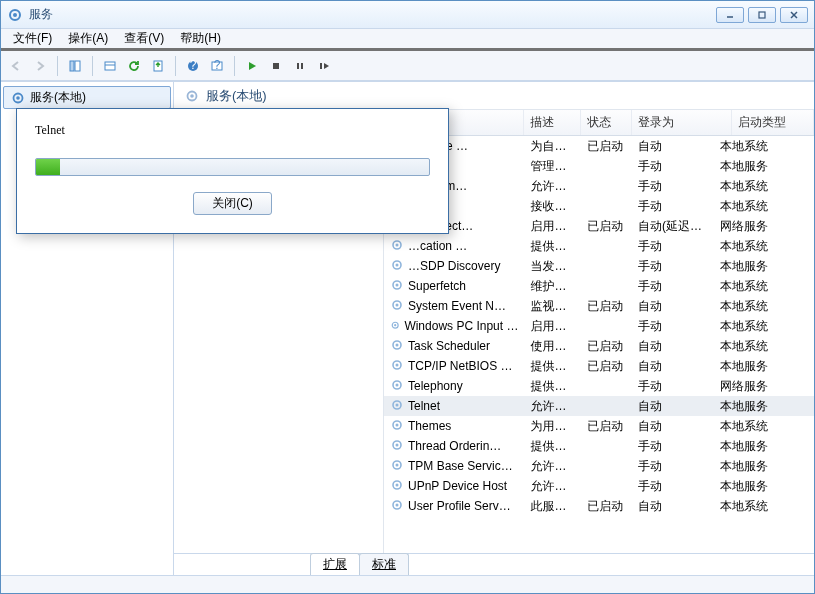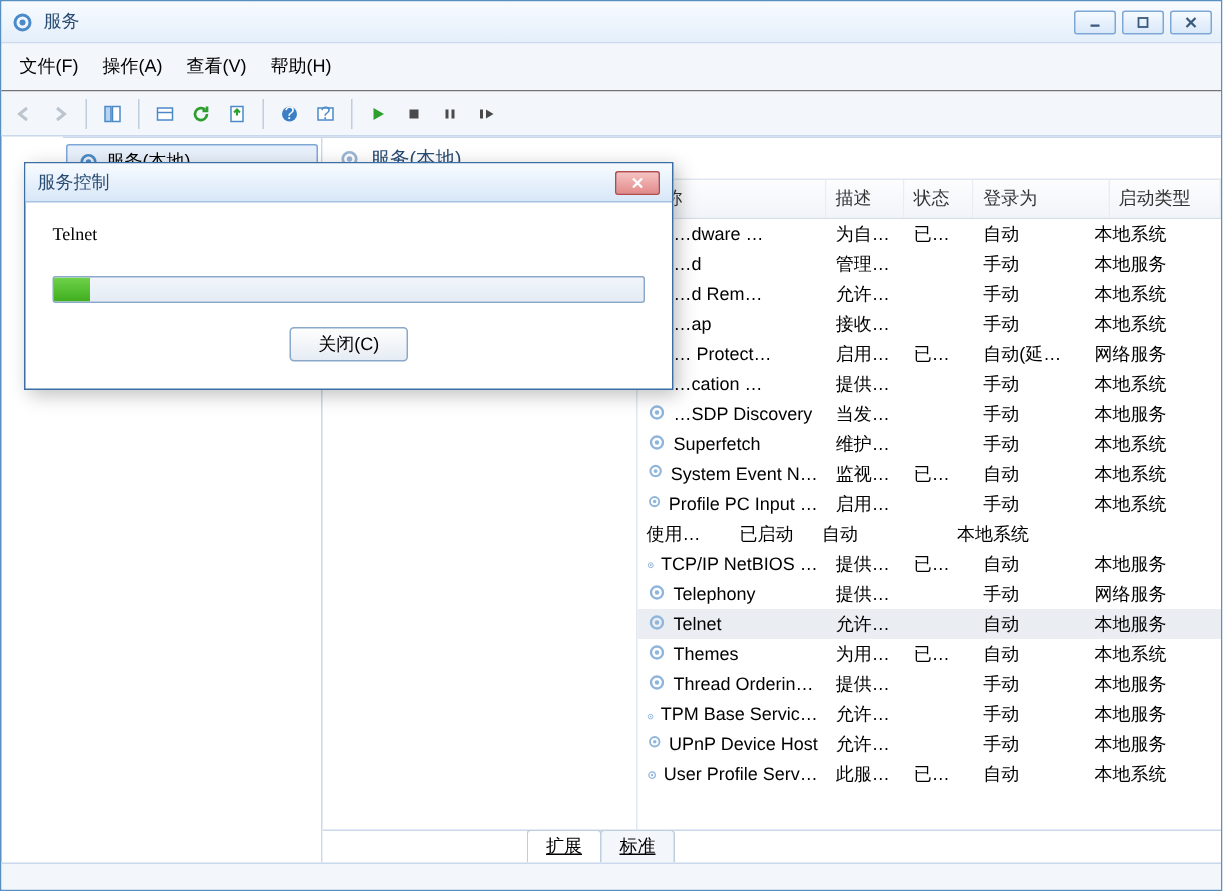--- a/index.html
+++ b/index.html
@@ -4,27 +4,27 @@
 <style>
 * { margin: 0; padding: 0; box-sizing: border-box; font-family: "Microsoft YaHei", "SimSun", Tahoma, sans-serif; font-size: 12px; }
 body { background: #fff; width: 815px; height: 594px; overflow: hidden; }
 .window { width: 815px; height: 594px; border: 1px solid #5a8fc2; background: #fff; display: flex; flex-direction: column; }
 .titlebar { height: 28px; background: linear-gradient(#f7fbff,#e4effb); display: flex; align-items: center; padding: 0 6px; border-bottom: 1px solid #c9d8eb; }
 .titlebar .icon { width: 16px; height: 16px; margin-right: 6px; }
 .titlebar .title { flex: 1; color: #2a4d74; }
 .winbtns { display: flex; gap: 4px; }
 .winbtn { width: 28px; height: 16px; border: 1px solid #7ea7d6; border-radius: 2px; background: linear-gradient(#f5faff,#d9e8f9); display: flex; align-items: center; justify-content: center; cursor: pointer; }
 .winbtn svg { width: 10px; height: 10px; }
-.menubar { height: 32px; display: flex; align-items: center; padding: 0 4px; background: #f3f6fb; border-bottom: 1px solid #737373; }
+.menubar { height: 22px; display: flex; align-items: center; padding: 0 4px; background: #f3f6fb; border-bottom: 3px solid #737373; }
 .menuitem { padding: 2px 8px; cursor: pointer; }
 .toolbar { height: 30px; display: flex; align-items: center; padding: 0 4px; gap: 2px; background: #f3f6fb; border-bottom: 1px solid #c9d8eb; }
 .tbtn { width: 22px; height: 22px; border: 1px solid transparent; border-radius: 2px; display: flex; align-items: center; justify-content: center; cursor: pointer; }
 .tbtn.disabled { opacity: .4; cursor: default; }
 .tsep { width: 1px; height: 20px; background: #bfcede; margin: 0 4px; }
-.content { flex: 1; display: flex; border-top: 1px solid #c9d8eb; overflow: hidden; margin-left: 41px; }
+.content { flex: 1; display: flex; border-top: 1px solid #c9d8eb; overflow: hidden; }
 .leftpane { width: 173px; border-right: 1px solid #c9d8eb; background: #fff; padding: 4px 2px; }
 .treeitem { display: flex; align-items: center; gap: 4px; padding: 2px 6px; border: 1px solid #7ea7d6; background: #e8f1fb; border-radius: 2px; cursor: pointer; }
 .treeitem .gear { width: 16px; height: 16px; }
 .rightpane { flex: 1; display: flex; flex-direction: column; overflow: hidden; }
 .rheader { height: 28px; display: flex; align-items: center; padding: 0 10px; gap: 6px; background: #fff; border-bottom: 1px solid #e0e6ee; }
 .rheader .gear { width: 16px; height: 16px; }
 .rheader .label { font-size: 13px; color: #2a4d74; }
 .splitinner { flex: 1; display: flex; overflow: hidden; }
 .descpane { width: 210px; border-right: 1px solid #e0e6ee; padding: 8px 10px; overflow: hidden; font-size: 12px; color: #333; line-height: 1.6; }
 .listpane { flex: 1; overflow: auto; position: relative; }
@@ -319,28 +319,35 @@
                 <div class="td col-status">已启动</div>
                 <div class="td col-startup">自动</div>
                 <div class="td col-logon">本地系统</div>
               </div>
               <div class="trow">
                 <div class="td col-name name">
                   <span class="gear"><svg viewBox="0 0 14 14" width="14" height="14">
                       <circle cx="7" cy="7" r="4" fill="none" stroke="#8fb5dc" stroke-width="1.6"></circle>
                       <circle cx="7" cy="7" r="1.5" fill="#8fb5dc"></circle>
                     </svg></span>
-                  <span>Profile PC Input …</span>
+                  <span>Windows PC Input …</span>
                 </div>
                 <div class="td col-desc">启用…</div>
                 <div class="td col-status"></div>
                 <div class="td col-startup">手动</div>
                 <div class="td col-logon">本地系统</div>
               </div>
               <div class="trow">
+                <div class="td col-name name">
+                  <span class="gear"><svg viewBox="0 0 14 14" width="14" height="14">
+                      <circle cx="7" cy="7" r="4" fill="none" stroke="#8fb5dc" stroke-width="1.6"></circle>
+                      <circle cx="7" cy="7" r="1.5" fill="#8fb5dc"></circle>
+                    </svg></span>
+                  <span>Task Scheduler</span>
+                </div>
                 <div class="td col-desc">使用…</div>
                 <div class="td col-status">已启动</div>
                 <div class="td col-startup">自动</div>
                 <div class="td col-logon">本地系统</div>
               </div>
               <div class="trow">
                 <div class="td col-name name">
                   <span class="gear"><svg viewBox="0 0 14 14" width="14" height="14">
                       <circle cx="7" cy="7" r="4" fill="none" stroke="#8fb5dc" stroke-width="1.6"></circle>
                       <circle cx="7" cy="7" r="1.5" fill="#8fb5dc"></circle>
@@ -450,29 +457,20 @@
         <div class="tab active">扩展</div>
         <div class="tab">标准</div>
       </div>
     </div>
   </div>
 
   <div class="statusbar"></div>
 </div>
 
 <div class="dialog">
-  <div class="dlg-title">
-    <span>服务控制</span>
-    <div class="dlg-close">
-        <svg width="10" height="10" viewBox="0 0 10 10">
-          <line x1="2" y1="2" x2="8" y2="8" stroke="#fff" stroke-width="1.6"></line>
-          <line x1="8" y1="2" x2="2" y2="8" stroke="#fff" stroke-width="1.6"></line>
-        </svg>
-      </div>
-  </div>
   <div class="dlg-body">
     <div class="dlg-svc">Telnet</div>
     <div class="progress">
         <div class="bar"></div>
       </div>
     <div class="dlg-btns">
       <button class="dlg-btn">关闭(C)</button>
     </div>
   </div>
 </div>

